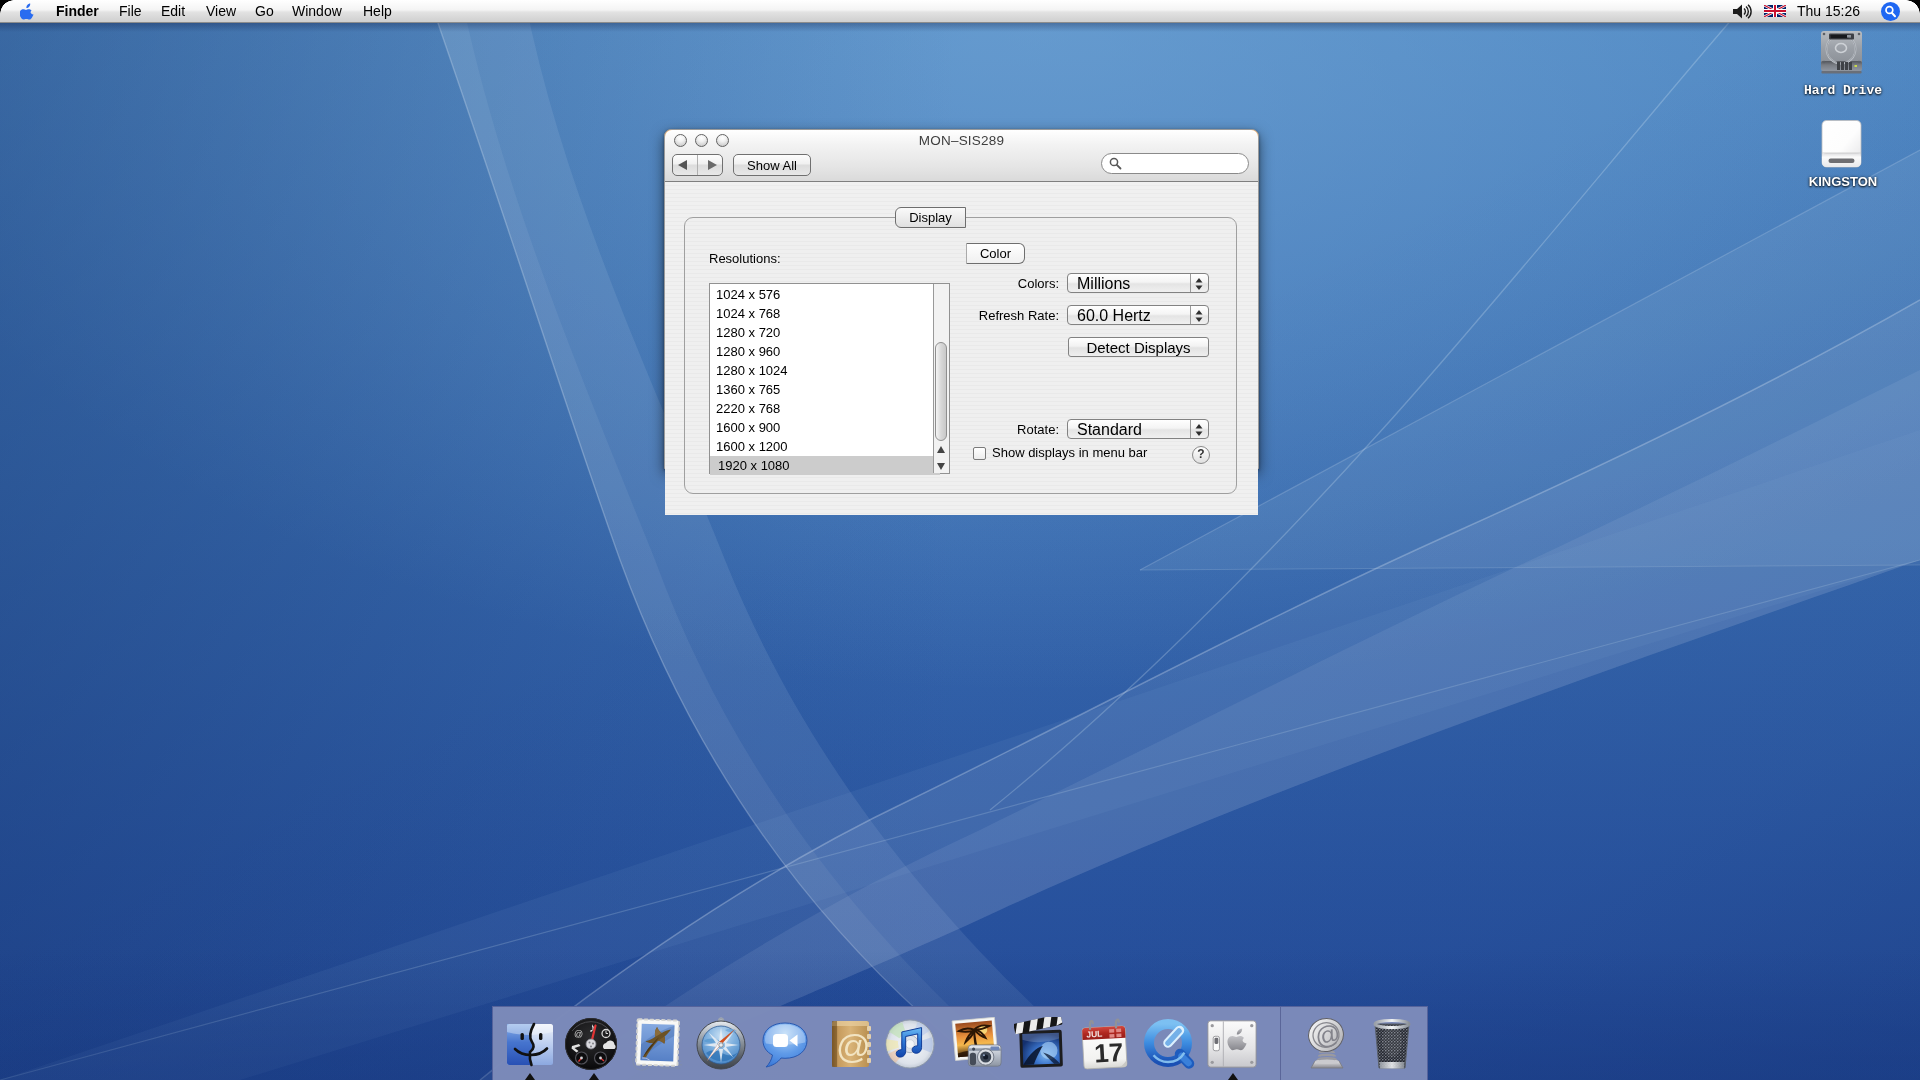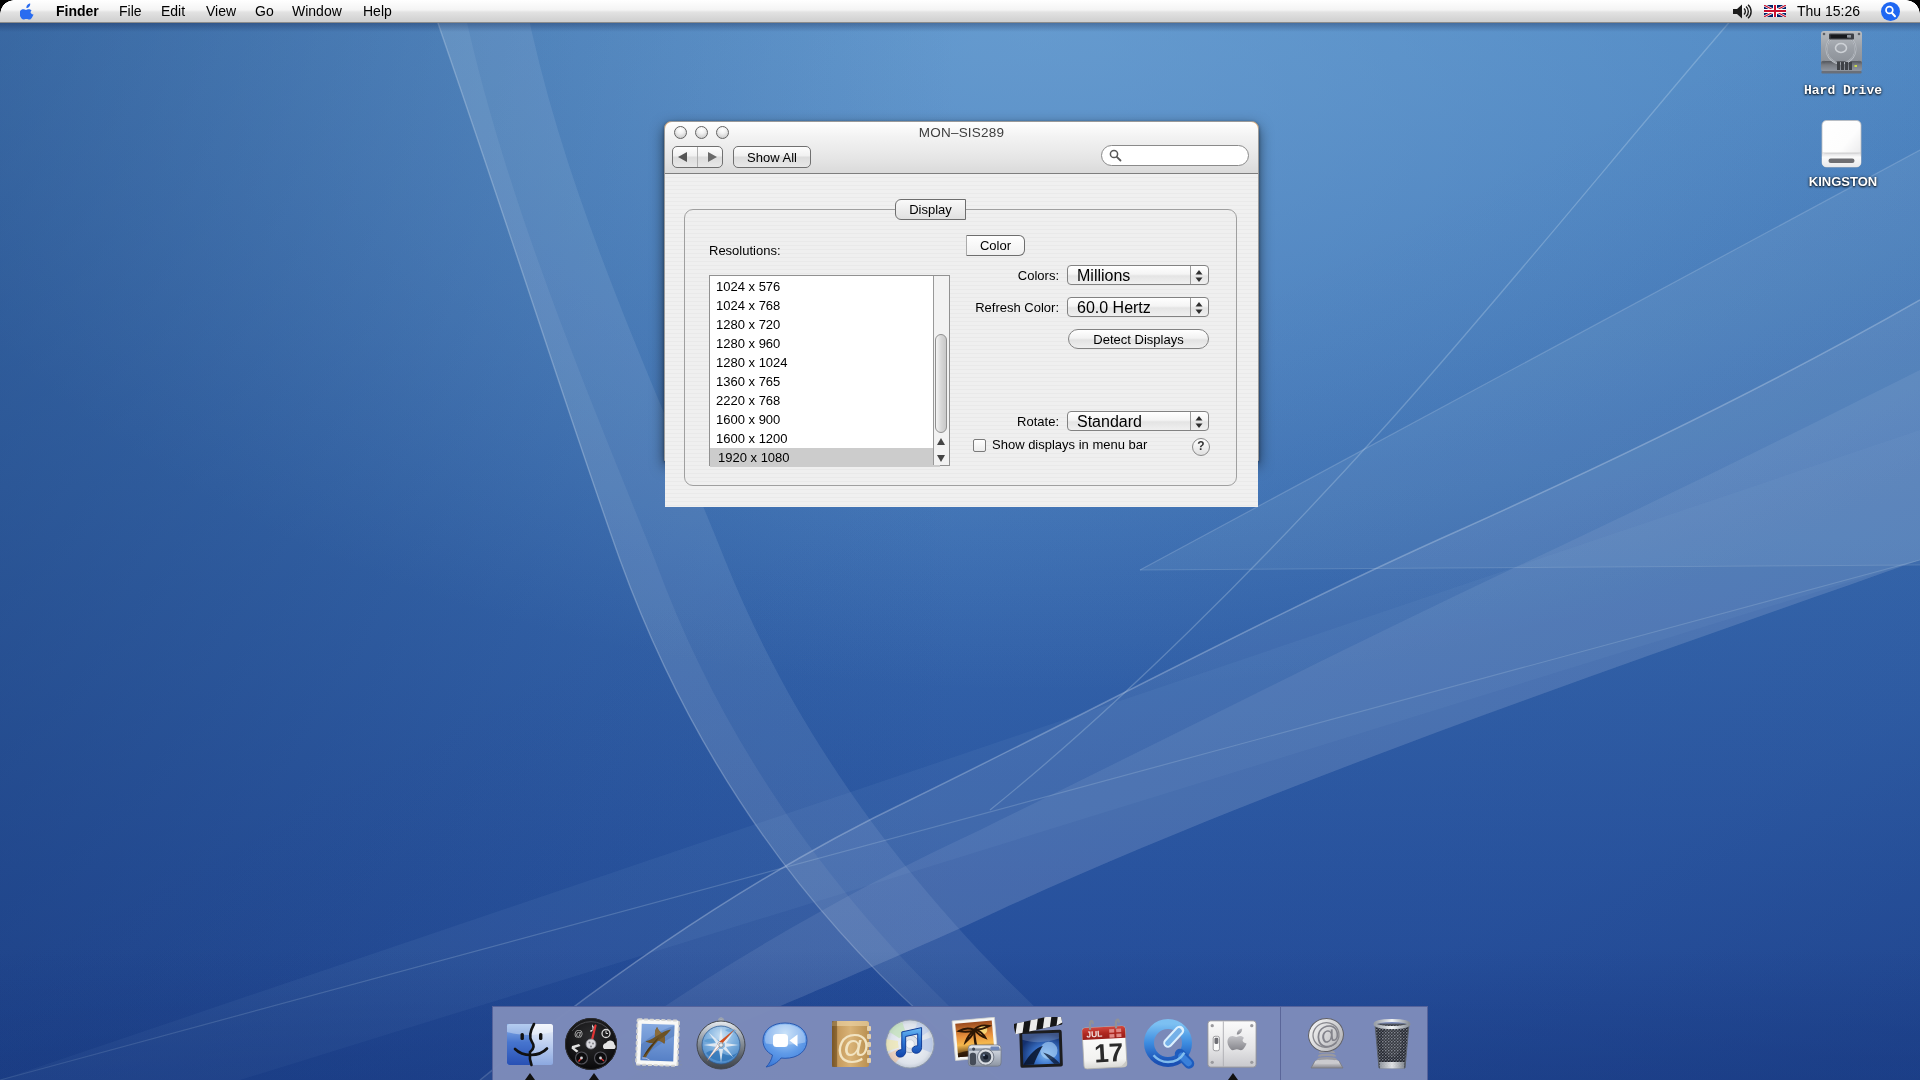--- a/index.html
+++ b/index.html
@@ -2,21 +2,21 @@
 <html><head>
 <meta charset="utf-8">
 <style>
 html,body{margin:0;padding:0;}
 body{width:1920px;height:1080px;overflow:hidden;position:relative;font-family:"Liberation Sans",sans-serif;background:#3a6ab2;}
 .abs{position:absolute;}
 
 #menubar{position:absolute;left:0;top:0;width:1920px;height:22px;background:linear-gradient(#ffffff 0%,#f4f4f4 45%,#e2e2e2 55%,#cfcfcf 100%);border-bottom:1px solid #8c8c8c;z-index:30;}
 #menubar .mi{position:absolute;top:0;height:22px;line-height:22px;font-size:14px;color:#000;}
 
-#win{position:absolute;left:664px;top:121px;width:595px;height:340px;background:#fdba74;border:1px solid #9a9a9a;border-radius:7px 7px 0 0;box-shadow:0 5px 14px rgba(0,0,0,0.55), 0 1px 3px rgba(0,0,0,0.4);z-index:20;box-sizing:border-box;}
+#win{position:absolute;left:664px;top:129px;width:595px;height:340px;background:#fdba74;border:1px solid #9a9a9a;border-radius:7px 7px 0 0;box-shadow:0 5px 14px rgba(0,0,0,0.55), 0 1px 3px rgba(0,0,0,0.4);z-index:20;box-sizing:border-box;}
 #titlebar{position:absolute;left:0;top:0;width:100%;height:52px;background:linear-gradient(#ffffff 0%,#f2f2f2 30%,#e6e6e6 70%,#dadada 100%);border-radius:7px 7px 0 0;border-bottom:1px solid #7e7e7e;box-sizing:border-box;}
 .tl{position:absolute;top:4px;width:13px;height:13px;border-radius:50%;border:1.5px solid #636363;background:radial-gradient(circle at 50% 28%,#ffffff 0%,#f2f2f2 35%,#d2d2d2 75%,#c0c0c0 100%);box-sizing:border-box;}
 #wtitle{position:absolute;left:0;right:0;top:3px;text-align:center;font-size:13.5px;color:#3e3e3e;letter-spacing:0.2px;}
 #content{position:absolute;left:0;top:52px;width:100%;height:333px;background:repeating-linear-gradient(180deg,#f0f0f0 0px,#f0f0f0 3px,#eaeaea 3px,#eaeaea 4px);}
 #panel{position:absolute;left:19px;top:87px;width:553px;height:277px;border:1px solid #9f9f9f;border-radius:9px;box-sizing:border-box;background:repeating-linear-gradient(180deg,#efefef 0px,#efefef 3px,#e9e9e9 3px,#e9e9e9 4px);}
 
 .toolbtn{position:absolute;box-sizing:border-box;border:1px solid #707070;border-radius:5px;background:linear-gradient(#fdfdfd 0%,#f0f0f0 45%,#dcdcdc 50%,#e8e8e8 100%);}
 
 .tab{position:absolute;box-sizing:border-box;border:1px solid #6e6e6e;height:21px;line-height:20px;text-align:center;font-size:13px;color:#000;}
 
@@ -239,30 +239,30 @@
 
   <div class="lbl" style="left:244px;top:146px;">Colors:</div>
   <div class="popup" style="left:402px;top:143px;">
       <span class="txt">Millions</span>
       <span class="step"></span>
     <svg class="abs" style="right:5px;top:4px;" width="8" height="12" viewBox="0 0 8 12">
         <polygon points="4,0 7.5,4.5 0.5,4.5" fill="#2e2e2e"></polygon>
         <polygon points="4,12 7.5,7.5 0.5,7.5" fill="#2e2e2e"></polygon>
       </svg>
   </div>
-  <div class="lbl" style="left:244px;top:178px;">Refresh Color:</div>
+  <div class="lbl" style="left:244px;top:178px;">Refresh Rate:</div>
   <div class="popup" style="left:402px;top:175px;">
       <span class="txt">60.0 Hertz</span>
       <span class="step"></span>
     <svg class="abs" style="right:5px;top:4px;" width="8" height="12" viewBox="0 0 8 12">
         <polygon points="4,0 7.5,4.5 0.5,4.5" fill="#2e2e2e"></polygon>
         <polygon points="4,12 7.5,7.5 0.5,7.5" fill="#2e2e2e"></polygon>
       </svg>
   </div>
-  <div class="abs" style="left:403px;top:207px;width:141px;height:20px;border:1px solid #828282;border-radius:10px;background:linear-gradient(#ffffff 0%,#f2f2f2 45%,#e2e2e2 55%,#efefef 100%);font-size:13px;text-align:center;line-height:19px;color:#000;box-sizing:border-box;">Detect Displays</div>
+  <div class="abs" style="left:403px;top:207px;width:141px;height:20px;border:1px solid #828282;border-radius:3px;background:linear-gradient(#ffffff 0%,#f2f2f2 45%,#e2e2e2 55%,#efefef 100%);font-size:15px;text-align:center;line-height:19px;color:#000;box-sizing:border-box;">Detect Displays</div>
   <div class="lbl" style="left:244px;top:292px;">Rotate:</div>
   <div class="popup" style="left:402px;top:289px;">
       <span class="txt">Standard</span>
       <span class="step"></span>
     <svg class="abs" style="right:5px;top:4px;" width="8" height="12" viewBox="0 0 8 12">
         <polygon points="4,0 7.5,4.5 0.5,4.5" fill="#2e2e2e"></polygon>
         <polygon points="4,12 7.5,7.5 0.5,7.5" fill="#2e2e2e"></polygon>
       </svg>
   </div>
 

